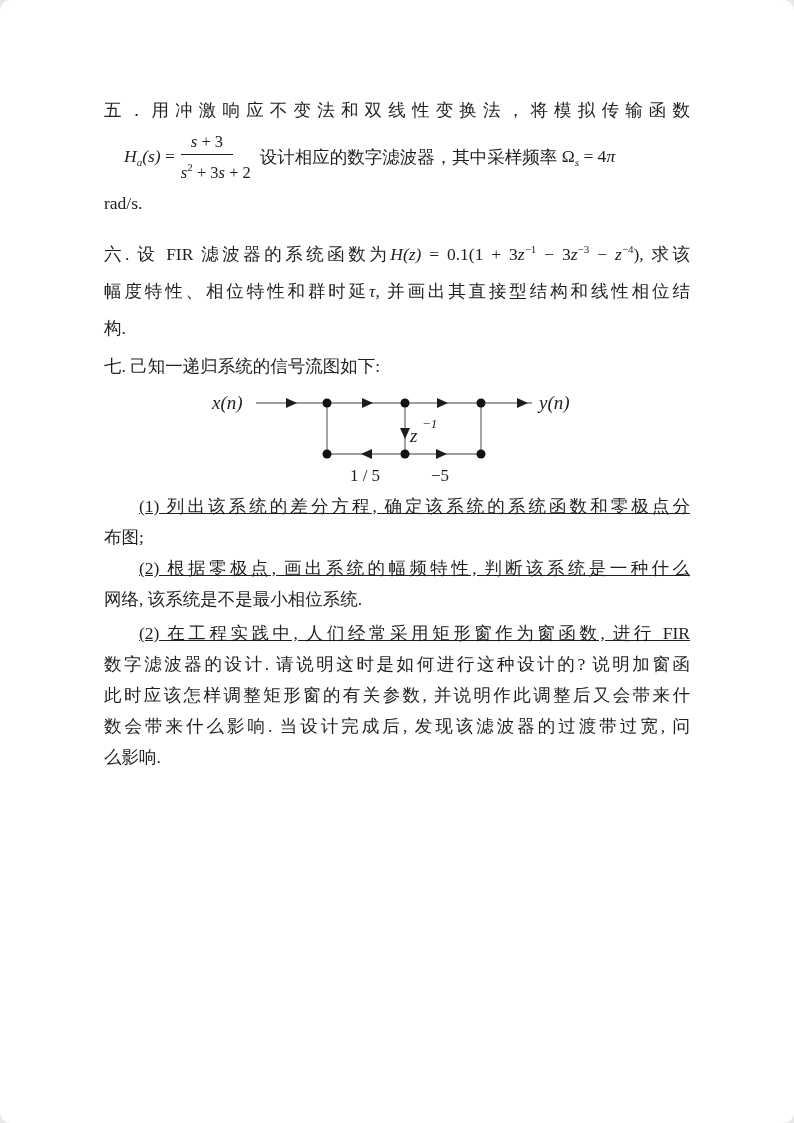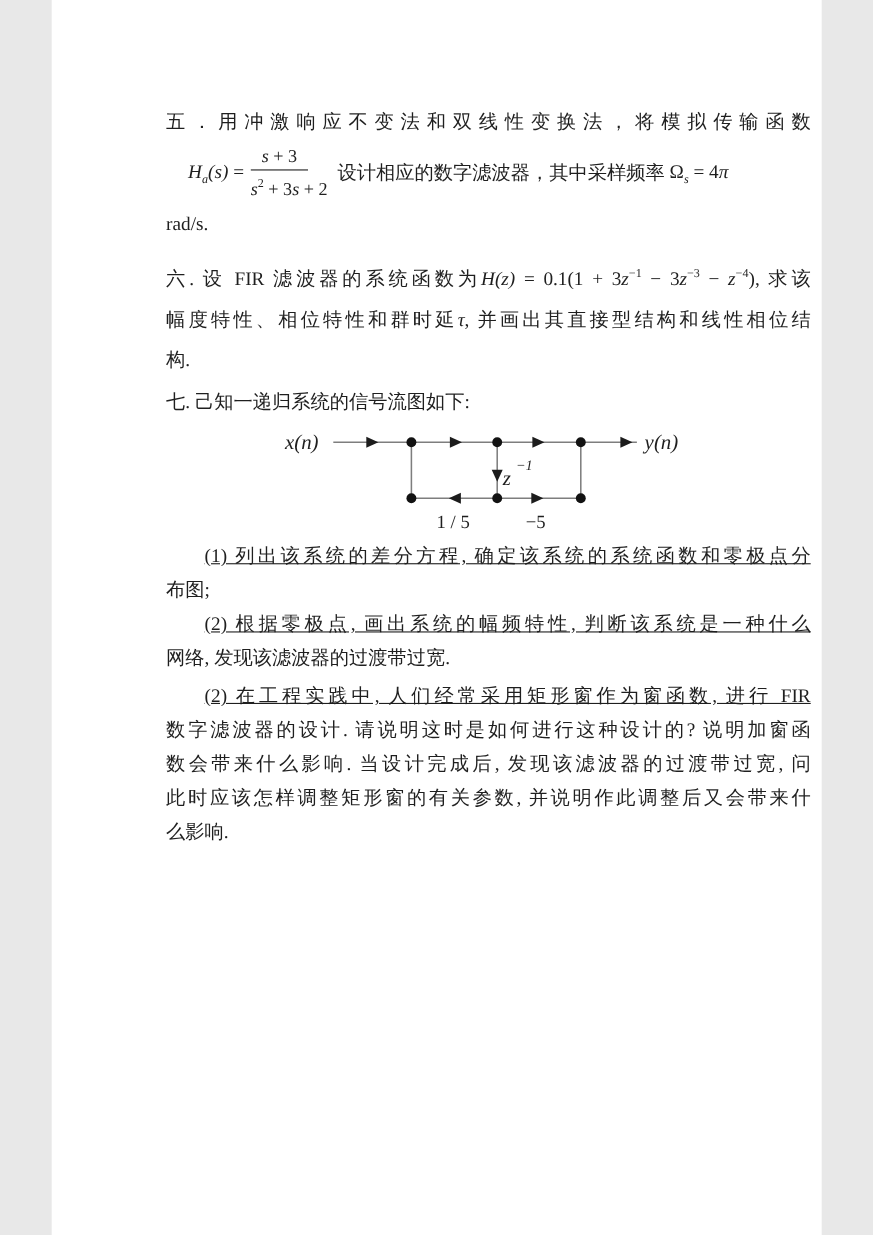--- a/index.html
+++ b/index.html
@@ -1,19 +1,19 @@
 <!DOCTYPE html>
 <html><head>
 <meta charset="utf-8">
 <style>
   html,body { margin:0; padding:0; background:#e8e8e8; }
   .page {
-    position:relative; width:700px; height:1123px; background:#ffffff;
+    position:relative; width:794px; height:1123px; background:#ffffff;
     margin:0 auto; font-family:"Liberation Serif","DejaVu Serif",serif;
-    color:#1f1f1f; overflow:hidden;
+    color:#1f1f1f; overflow:hidden;border-radius:11px;
   }
   .content { position:absolute; left:104px; top:95px; width:586px; }
 
   .l { font-size:17.5px; line-height:31px; text-align:justify; color:#1f1f1f; }
   .jfull { text-align-last:justify; }
   .last  { text-align-last:left; }
   .six   { line-height:37px; }
   .indent{ text-indent:35px;text-decoration:underline; }
   .mt12 { margin-top:12px; }
   .mt4  { margin-top:4px; }
@@ -96,25 +96,25 @@
         <text class="sig" x="345" y="23">y(n)</text>
         <text class="sig" x="216" y="56">z</text>
         <text class="dsup" x="228" y="42">−1</text>
         <text class="gain" x="171" y="95" text-anchor="middle">1 / 5</text>
         <text class="gain" x="246" y="95" text-anchor="middle">−5</text>
       </svg>
 
       <div class="l jfull indent">(1) 列出该系统的差分方程, 确定该系统的系统函数和零极点分</div>
       <div class="l last">布图;</div>
       <div class="l jfull indent">(2) 根据零极点, 画出系统的幅频特性, 判断该系统是一种什么</div>
-      <div class="l last">网络, 发现该滤波器的过渡带过宽.</div>
+      <div class="l last">网络, 该系统是不是最小相位系统.</div>
     </section>
 
     <section class="mt3">
       <div class="l jfull indent">(2) 在工程实践中, 人们经常采用矩形窗作为窗函数, 进行 FIR</div>
       <div class="l jfull">数字滤波器的设计. 请说明这时是如何进行这种设计的? 说明加窗函</div>
+      <div class="l jfull">此时应该怎样调整矩形窗的有关参数, 并说明作此调整后又会带来什</div>
       <div class="l jfull">数会带来什么影响. 当设计完成后, 发现该滤波器的过渡带过宽, 问</div>
-      <div class="l jfull">此时应该怎样调整矩形窗的有关参数, 并说明作此调整后又会带来什</div>
       <div class="l last">么影响.</div>
     </section>
 
   </div>
 </div>
 
 </body></html>

